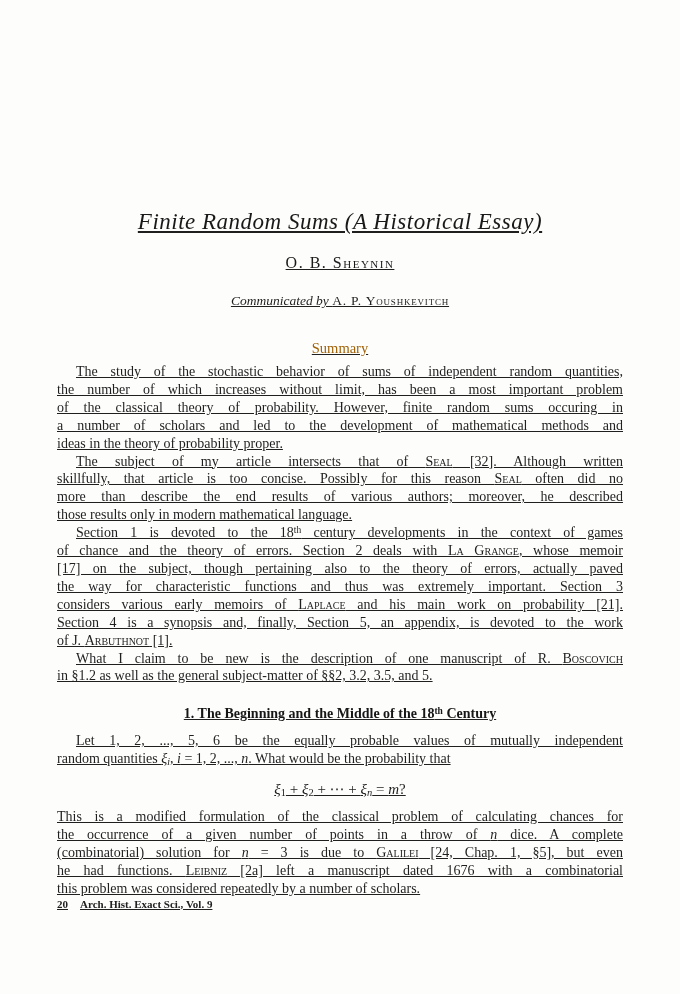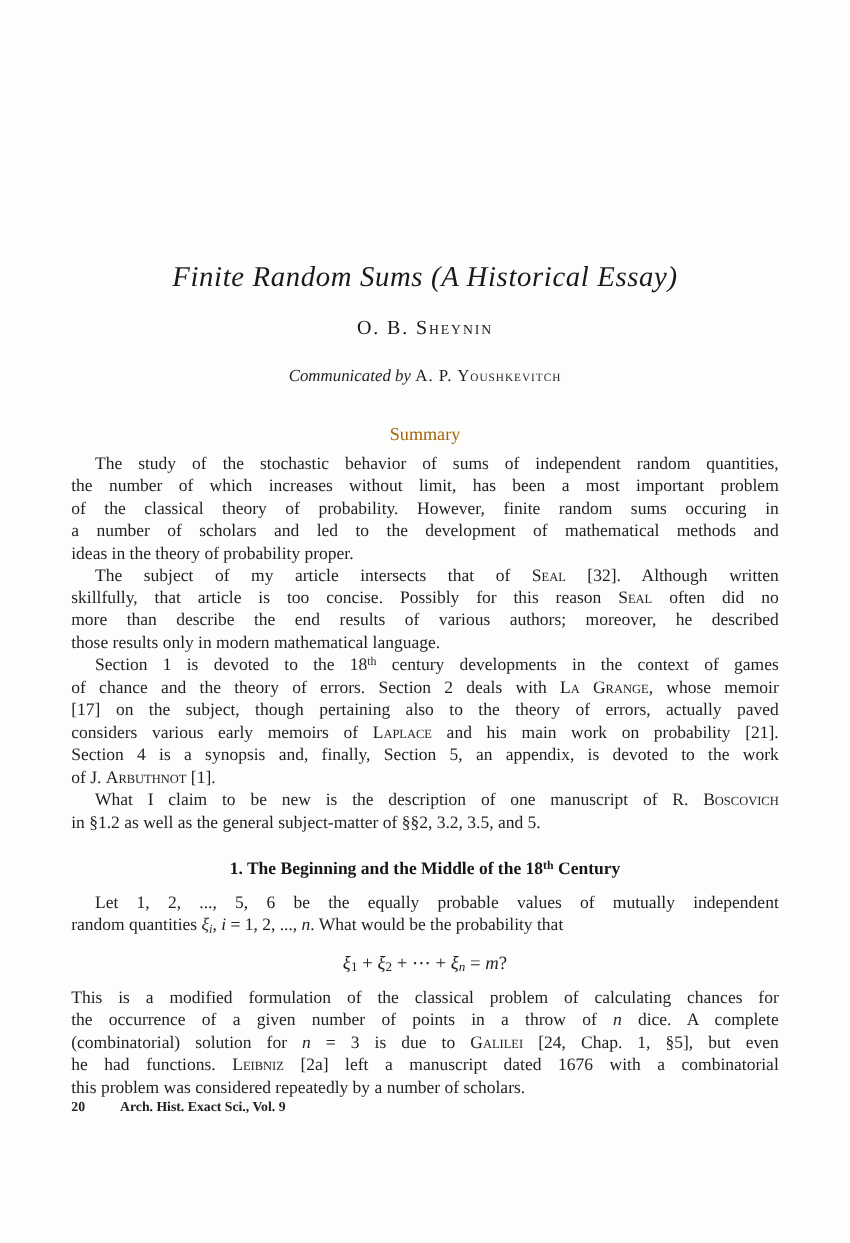--- a/index.html
+++ b/index.html
@@ -7,20 +7,21 @@
     width: 680px; height: 994px;
     background: #fdfdfc;
     overflow: hidden;
     font-family: "Liberation Serif", "DejaVu Serif", serif;
     color: #1f1f1f;
   }
   .page {
     width: 566px;
     margin: 0 auto;
     padding-top: 209px;
+    text-decoration: underline;
   }
   .title {
     font-style: italic;
     font-weight: 400;
     font-size: 23px;
     line-height: 26px;
     text-align: center;
     letter-spacing: 0.5px;
     margin: 0;
     color: #191919;
@@ -74,21 +75,21 @@
   }
   .formula {
     text-align: center;
     font-size: 15px;
     line-height: 18px;
     margin: 12px 0 10px 0;
   }
   .formula .sub { font-size: 10.5px; }
   .footer {
     display: flex;
-    gap: 28px;
+    gap: 12px;
     align-items: flex-end;
     font-weight: 700;
     font-size: 11px;
     line-height: 13px;
     margin-top: 0px;
     color: #222;
   }
 </style>
 </head>
 <body>
@@ -115,20 +116,21 @@
   <div class="para indent">
       <div class="jline"><span>The subject of my article intersects that of </span><span class="sc">Seal</span><span> [32]. Although written</span></div>
       <div class="jline"><span>skillfully, that article is too concise. Possibly for this reason </span><span class="sc">Seal</span><span> often did no</span></div>
       <div class="jline"><span>more than describe the end results of various authors; moreover, he described</span></div>
       <div class="jline last"><span>those results only in modern mathematical language.</span></div>
     </div>
   <div class="para indent">
       <div class="jline"><span>Section 1 is devoted to the 18</span><span class="sup">th</span><span> century developments in the context of games</span></div>
       <div class="jline"><span>of chance and the theory of errors. Section 2 deals with </span><span class="sc">La Grange</span><span>, whose memoir</span></div>
       <div class="jline"><span>[17] on the subject, though pertaining also to the theory of errors, actually paved</span></div>
+      <div class="jline"><span>the way for characteristic functions and thus was extremely important. Section 3</span></div>
       <div class="jline"><span>considers various early memoirs of </span><span class="sc">Laplace</span><span> and his main work on probability [21].</span></div>
       <div class="jline"><span>Section 4 is a synopsis and, finally, Section 5, an appendix, is devoted to the work</span></div>
       <div class="jline last"><span>of J. </span><span class="sc">Arbuthnot</span><span> [1].</span></div>
     </div>
   <div class="para indent">
       <div class="jline"><span>What I claim to be new is the description of one manuscript of R. </span><span class="sc">Boscovich</span></div>
       <div class="jline last"><span>in §1.2 as well as the general subject-matter of §§2, 3.2, 3.5, and 5.</span></div>
     </div>
 
   <h3 class="section-heading"><span>1. The Beginning and the Middle of the 18</span><span class="sup">th</span><span> Century</span></h3>

